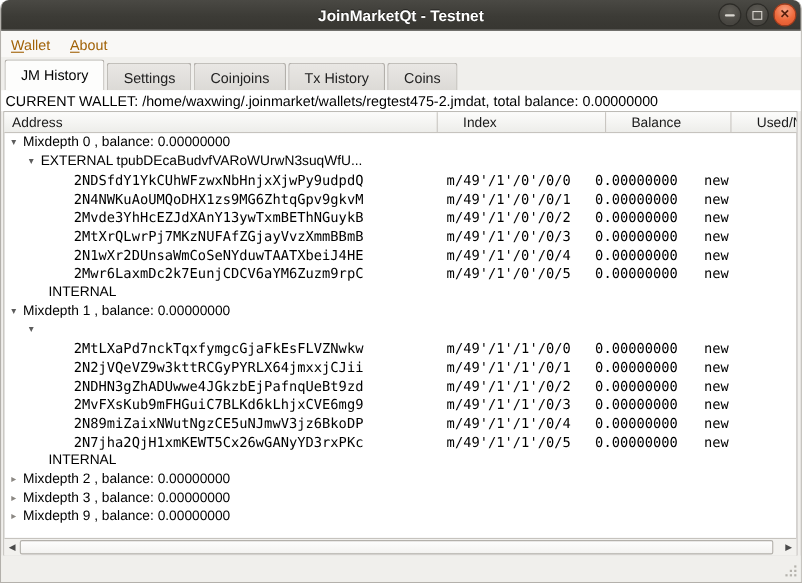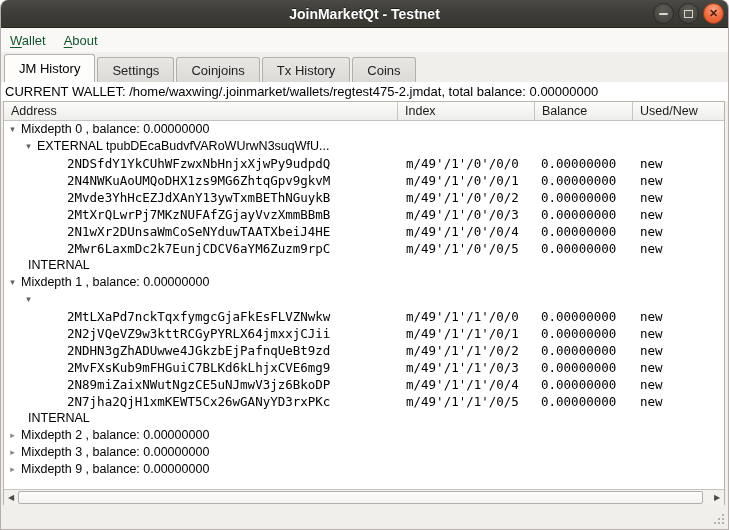--- a/index.html
+++ b/index.html
@@ -37,21 +37,21 @@
     background:radial-gradient(circle at 50% 28%, #f9a383, #ee6a3c 55%, #df532b);
     border:1px solid #a33d1d;
     color:#561f0d; font-size:11px; font-weight:bold; line-height:1;
   }
 
   
   .menubar {
     position:absolute; left:0; top:28px; width:100%; height:24px;
     background:#f9f8f6; display:flex; align-items:center; padding-left:9px; gap:18px;
   }
-  .menu-item { font-size:13px; color:#14532d; }
+  .menu-item { font-size:13px; color:#a16207; }
   .menu-item u { text-underline-offset:2px; }
 
   
   .tabbar {
     position:absolute; left:0; top:52px; width:100%; height:30px;
     display:flex; align-items:flex-end; padding-left:3px; gap:2px;
     background:#f0efec;
   }
   .tab {
     height:25px; padding:0 14px; display:flex; align-items:center;
@@ -71,37 +71,37 @@
 
   
   .tree-frame {
     position:absolute; left:2px; top:101px; width:722px; height:405px;
     border:1px solid #b7b4af; background:#ffffff;
     display:flex; flex-direction:column;
   }
   .grid-cols { display:grid; grid-template-columns:394px 137px 98px 1fr; }
   .tree-header {
     height:19px; background:linear-gradient(#fcfcfb, #ededea);
-    border-bottom:1px solid #c6c3be; font-size:12.5px; color:#1a1a1a;
+    border-bottom:1px solid #c6c3be; font-size:12.5px; color:#1a1a1a;gap:16px;
   }
   .hcell { display:flex; align-items:center; padding-left:7px; border-right:1px solid #c9c6c1; overflow:hidden; }
   .hcell:last-child { border-right:none; }
   .tree-body { flex:1; overflow:hidden; font-size:12.5px; color:#000; }
   .trow { height:17px; line-height:17px; align-items:center; }
   .cell { white-space:nowrap; overflow:hidden; }
   .c-addr { display:flex; align-items:center; }
   .mono { font-family:"DejaVu Sans Mono", monospace; font-size:12.5px; }
   .c-idx { padding-left:8px; }
   .c-bal { padding-left:6px; }
   .c-sts { padding-left:7px; }
   .arrow { width:9px; margin-right:4px; text-align:center; color:#5c5c5c; font-size:9px; flex:none; }
   .arrow.collapsed { color:#8a8782; }
   .ind0 { padding-left:4px; }
   .ind1 { padding-left:20px; }
-  .ind1t { padding-left:24px; }
+  .ind1t { padding-left:40px; }
   .ind2 { padding-left:63px; }
 
   
   .hscroll {
     height:16px; border-top:1px solid #c6c3be; background:#f2f1ee;
     position:relative; flex:none;
   }
   .sb-arrow {
     position:absolute; top:0; width:14px; height:15px;
     display:flex; align-items:center; justify-content:center;

